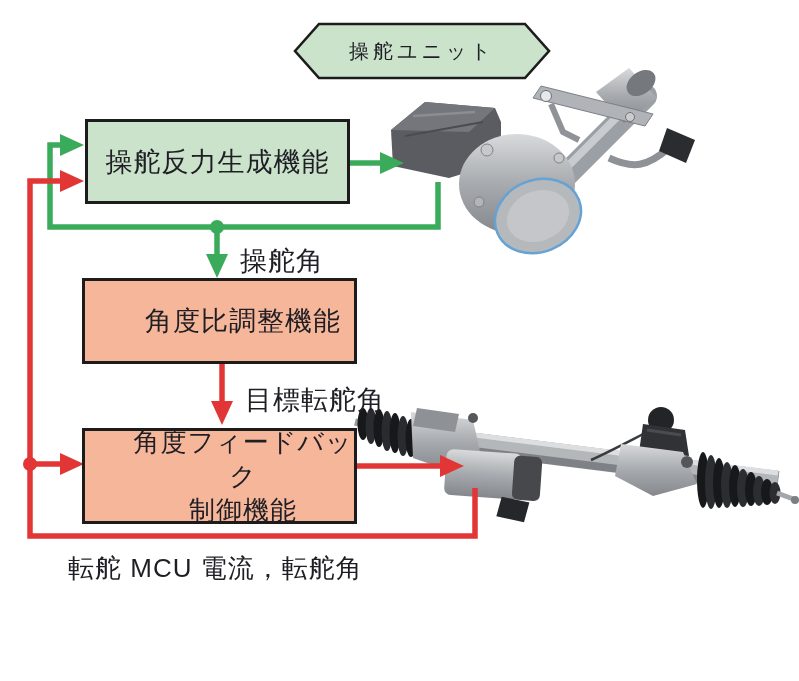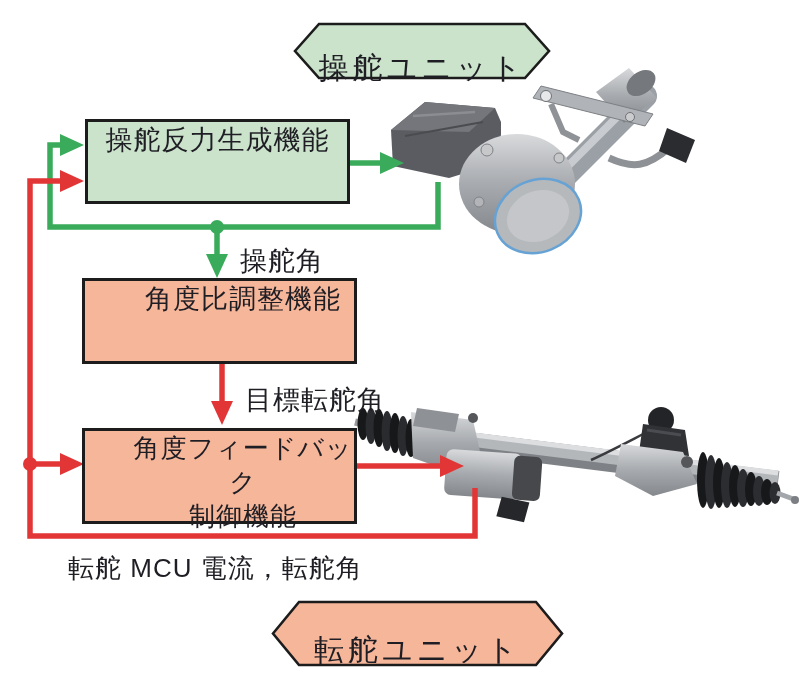--- a/index.html
+++ b/index.html
@@ -13,35 +13,35 @@
   html,body{margin:0;padding:0;background:#ffffff;}
   body{font-family:"Liberation Sans","DejaVu Sans",sans-serif;color:var(--text);}
   #canvas{position:relative;width:799px;height:681px;background:#ffffff;overflow:hidden;}
 
   .photo{position:absolute;z-index:1;}
   #overlay{position:absolute;left:0;top:0;width:799px;height:681px;z-index:2;}
 
   .fbox{
     position:absolute;z-index:3;box-sizing:border-box;
     border:3px solid var(--ink);
-    display:flex;align-items:flex-start;justify-content:center;
+    display:flex;align-items:center;justify-content:center;
     text-align:center;font-size:27px;letter-spacing:1px;color:var(--text);
   }
   .fbox.green{background:var(--green-fill);}
   .fbox.salmon{background:var(--salmon-fill);padding-left:47px;}
   #box1{left:85px;top:119px;width:265px;height:85px;}
   #box2{left:82px;top:278px;width:275px;height:86px;}
   #box3{left:82px;top:428px;width:275px;height:96px;font-size:26px;line-height:34px;white-space:pre-line;}
 
   .badge{position:absolute;z-index:3;}
   .badge svg{position:absolute;left:0;top:0;}
   .badge .lbl{
-    position:absolute;left:0;top:17px;width:100%;height:100%;
+    position:absolute;left:0;top:0;width:100%;height:100%;
     display:flex;align-items:center;justify-content:center;
-    font-size:30px;letter-spacing:4px;color:var(--text);
+    font-size:20px;letter-spacing:4px;color:var(--text);
   }
   #badge-top{left:293px;top:21px;width:258px;height:60px;}
   #badge-bottom{left:271px;top:599px;width:293px;height:69px;}
 
   .siglabel{position:absolute;z-index:3;font-size:27px;letter-spacing:1px;color:var(--text);white-space:nowrap;}
   #lbl-steering-angle{left:240px;top:243px;text-align:center;}
   #lbl-target-angle{left:245px;top:382px;}
   #lbl-feedback{left:68px;top:551px;font-size:26px;}
 </style>
 </head>
@@ -195,26 +195,20 @@
     </g>
   </svg>
 
   <div class="badge" id="badge-top">
     <svg width="258" height="60" viewBox="0 0 258 60">
       <polygon points="2,30 26,3 232,3 256,30 232,57 26,57" fill="#cbe3cb" stroke="#1c1c1c" stroke-width="2.6"></polygon>
     </svg>
     <span class="lbl">操舵ユニット</span>
   </div>
 
-  <div class="badge" id="badge-bottom">
-    <svg width="293" height="69" viewBox="0 0 293 69">
-      <polygon points="2,34.5 28,3 265,3 291,34.5 265,66 28,66" fill="#f6b69a" stroke="#1c1c1c" stroke-width="2.6"></polygon>
-    </svg>
-    <span class="lbl">転舵ユニット</span>
-  </div>
 
   <div class="fbox green" id="box1">
     <span>操舵反力生成機能</span>
   </div>
 
   <div class="fbox salmon" id="box2">
     <span>角度比調整機能</span>
   </div>
 
   <div class="fbox salmon" id="box3">

